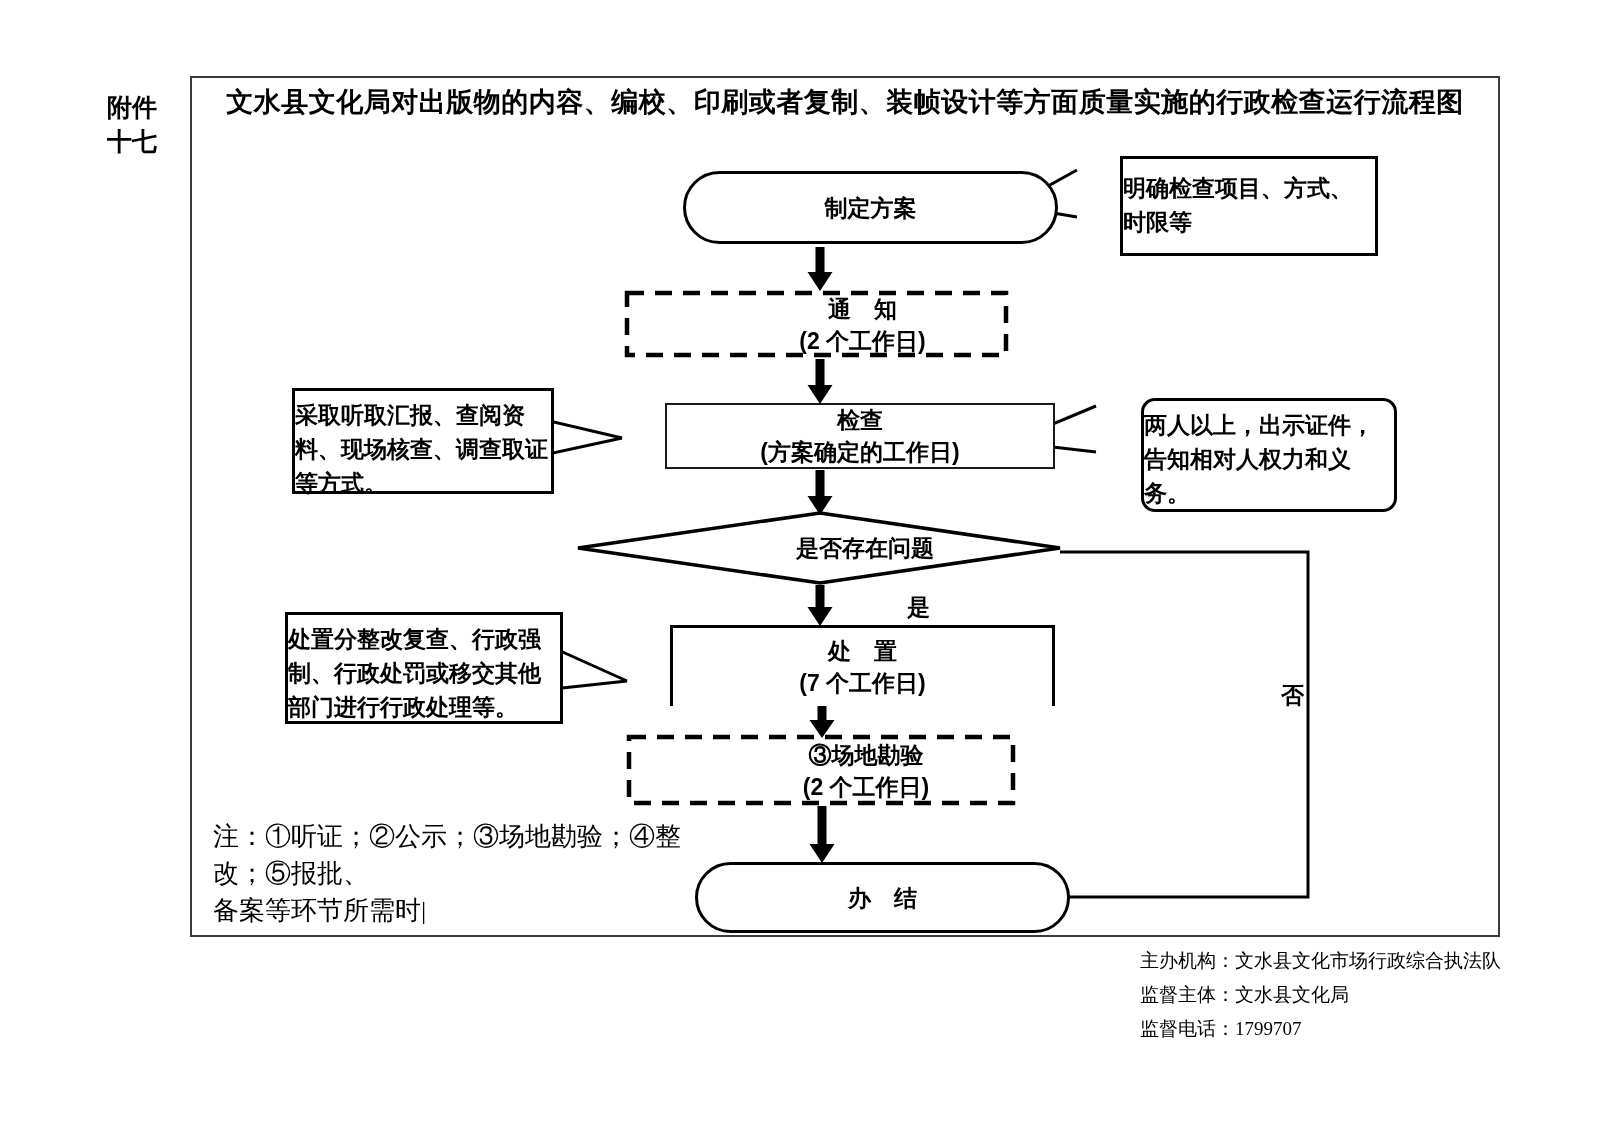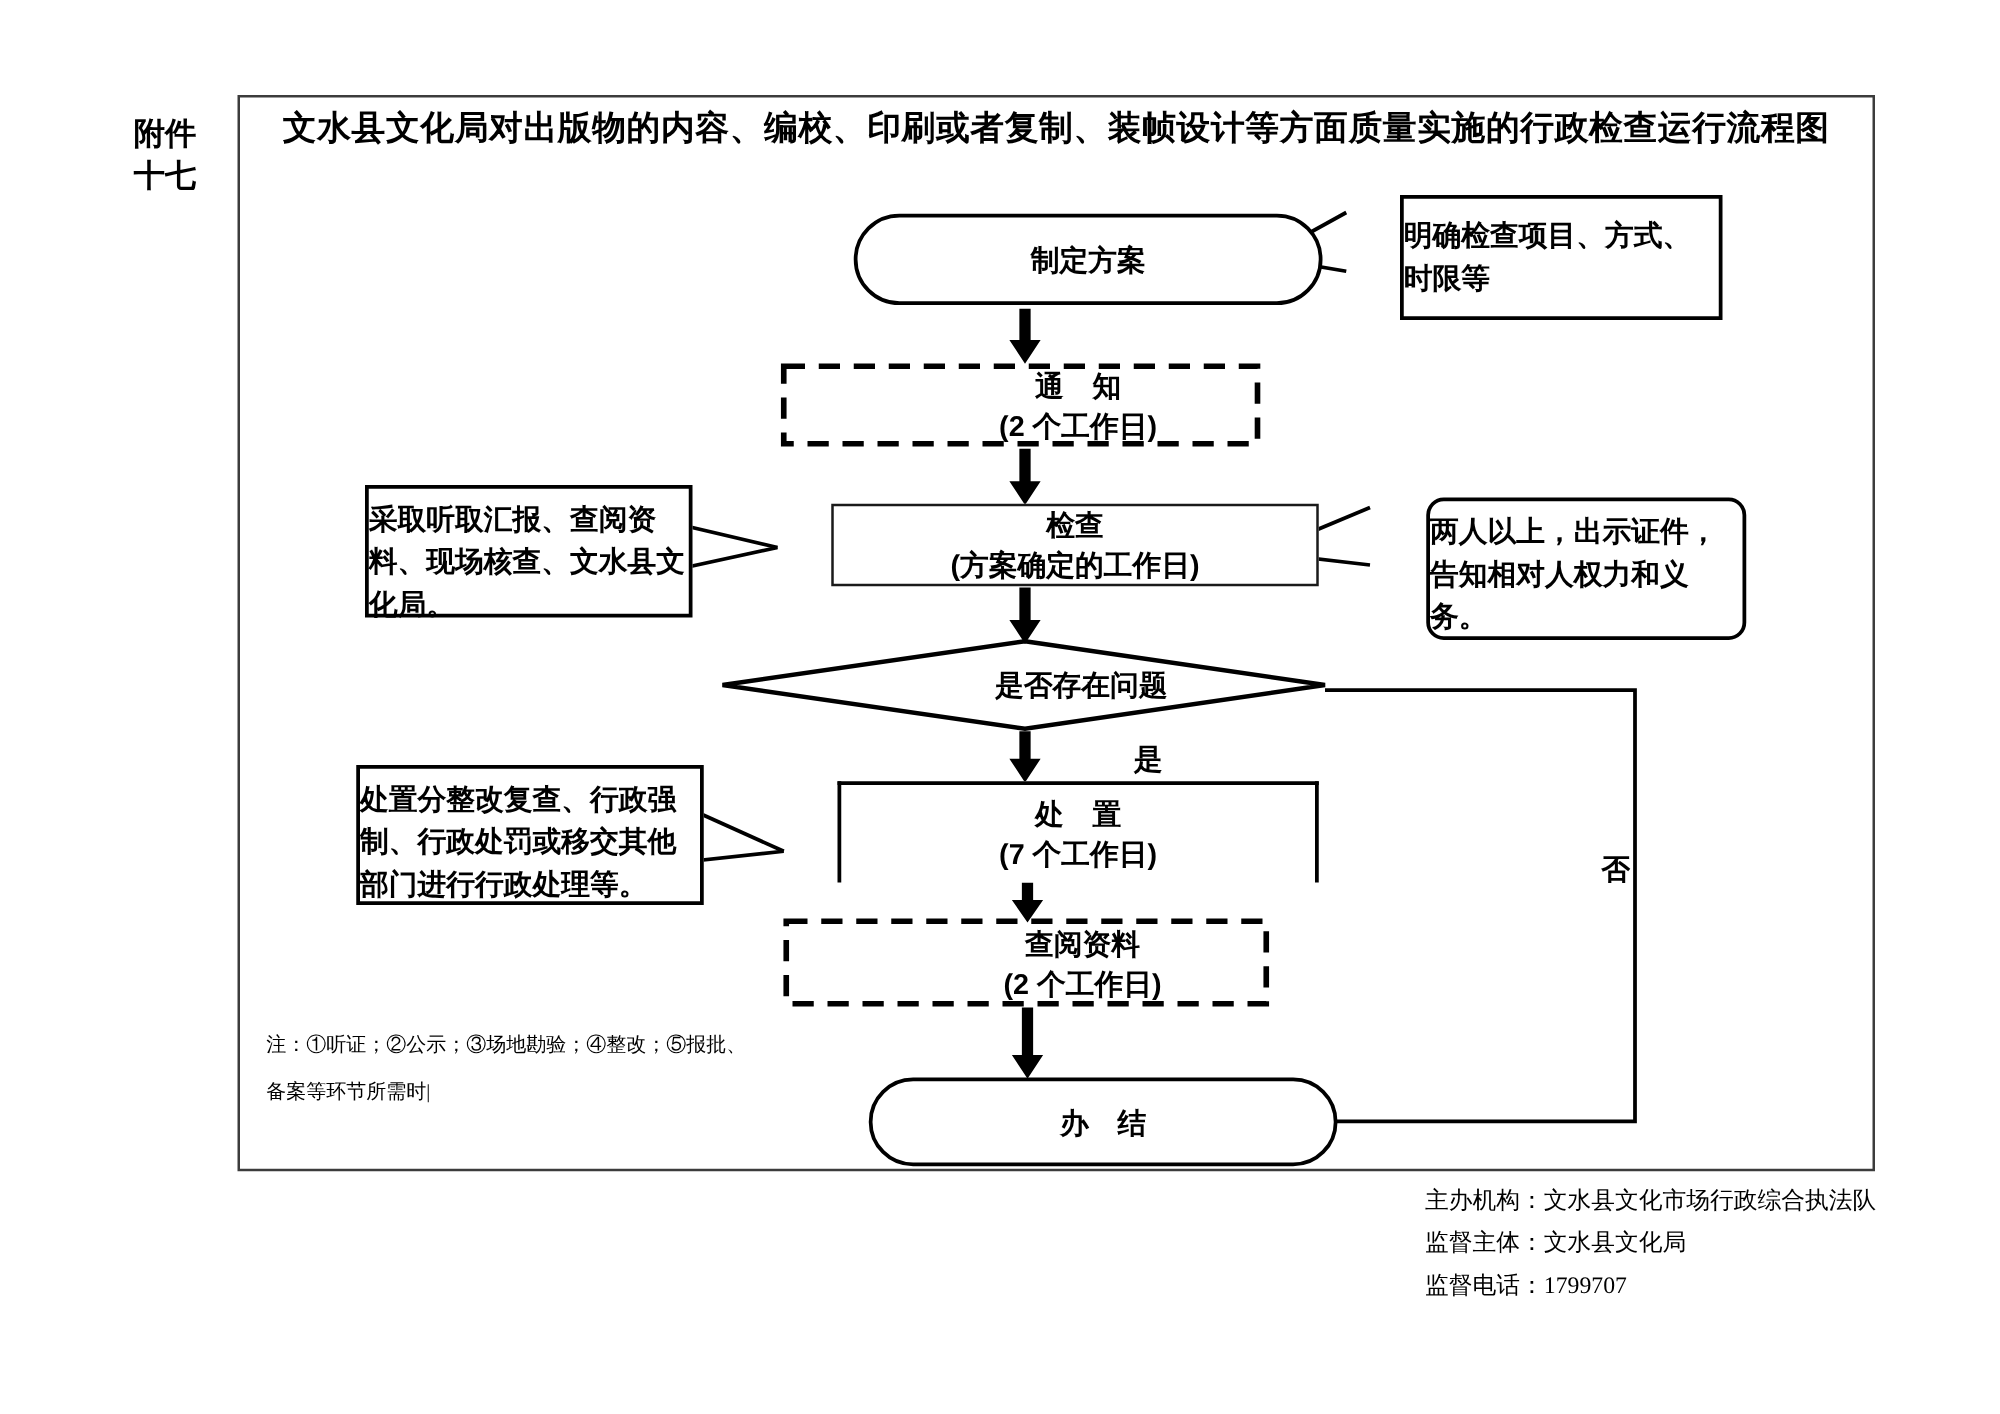--- a/index.html
+++ b/index.html
@@ -15,21 +15,21 @@
   .node{z-index:2;background:#fff;display:flex;flex-direction:column;justify-content:center;
         align-items:center;text-align:center;font-weight:700;font-size:23px;line-height:32px;}
   .node.ghost{background:transparent;border:none;z-index:2;}
   .stadium{border:3px solid #000;border-radius:40px;}
   .rect-thin{border:2px solid #1a1a1a;}
   .rect-open{border:3px solid #000;border-bottom:none;}
   .callout{z-index:2;background:#fff;border:3px solid #000;font-weight:700;font-size:23px;
            line-height:34px;padding:7px 0;text-align:left;}
   .branch-label{z-index:2;font-size:23px;font-weight:700;}
   .note{left:168px;top:818px;width:470px;z-index:2;font-family:"Liberation Serif",serif;
-        font-size:16px;line-height:37px;}
+        font-size:26px;line-height:37px;}
   .footer{left:1095px;top:944px;width:470px;z-index:2;font-family:"Liberation Serif",serif;
           font-size:19px;line-height:34px;}
 </style>
 </head>
 <body>
 
 <div class="stage">
 
   <div class="abs attach">
     <div>附件</div>
@@ -84,34 +84,34 @@
   <div class="abs node ghost" style="left:620px;top:532px;width:400px;height:32px;">
     <div>是否存在问题</div>
   </div>
 
   <div class="abs node rect-open" style="left:625px;top:625px;width:385px;height:81px;">
     <div>处　置</div>
     <div>(7 个工作日)</div>
   </div>
 
   <div class="abs node ghost" style="left:633px;top:741px;width:376px;height:60px;">
-    <div>查阅资料</div>
+    <div>③场地勘验</div>
     <div>(2 个工作日)</div>
   </div>
 
   <div class="abs node stadium" style="left:650px;top:862px;width:375px;height:71px;border-width:3.5px;">
     <div>办　结</div>
   </div>
 
   <div class="abs branch-label" style="left:862px;top:592px;">是</div>
   <div class="abs branch-label" style="left:1236px;top:680px;">否</div>
 
   <div class="abs callout" style="left:1075px;top:156px;width:258px;height:100px;padding-top:12px;">明确检查项目、方式、时限等</div>
 
-  <div class="abs callout" style="left:247px;top:388px;width:262px;height:106px;border-width:3.5px;">采取听取汇报、查阅资料、现场核查、文水县文化局。</div>
+  <div class="abs callout" style="left:247px;top:388px;width:262px;height:106px;border-width:3.5px;">采取听取汇报、查阅资料、现场核查、调查取证等方式。</div>
 
   <div class="abs callout" style="left:1096px;top:398px;width:256px;height:114px;border-width:3.5px;border-radius:14px;">两人以上，出示证件，告知相对人权力和义务。</div>
 
   <div class="abs callout" style="left:240px;top:612px;width:278px;height:112px;border-width:3.5px;">处置分整改复查、行政强制、行政处罚或移交其他部门进行行政处理等。</div>
 
   <div class="abs note">
     <div>注：①听证；②公示；③场地勘验；④整改；⑤报批、</div>
     <div>备案等环节所需时|</div>
   </div>
 

